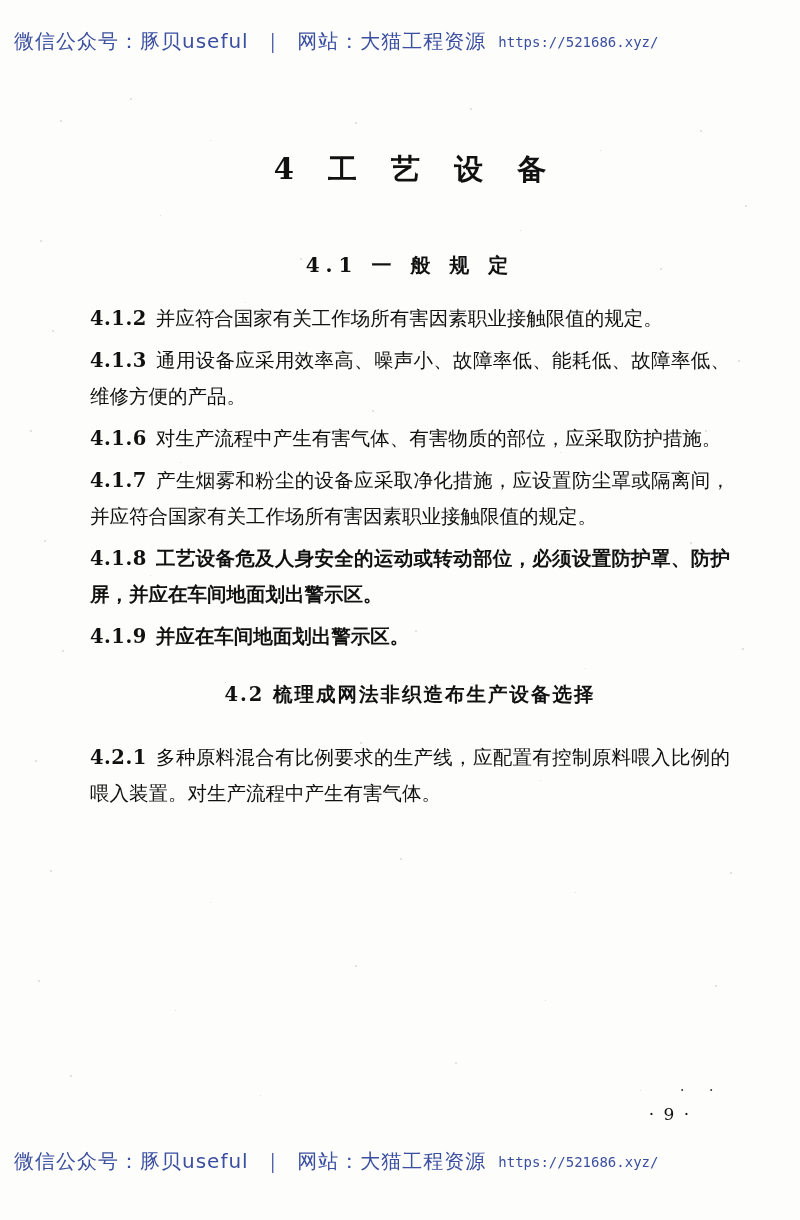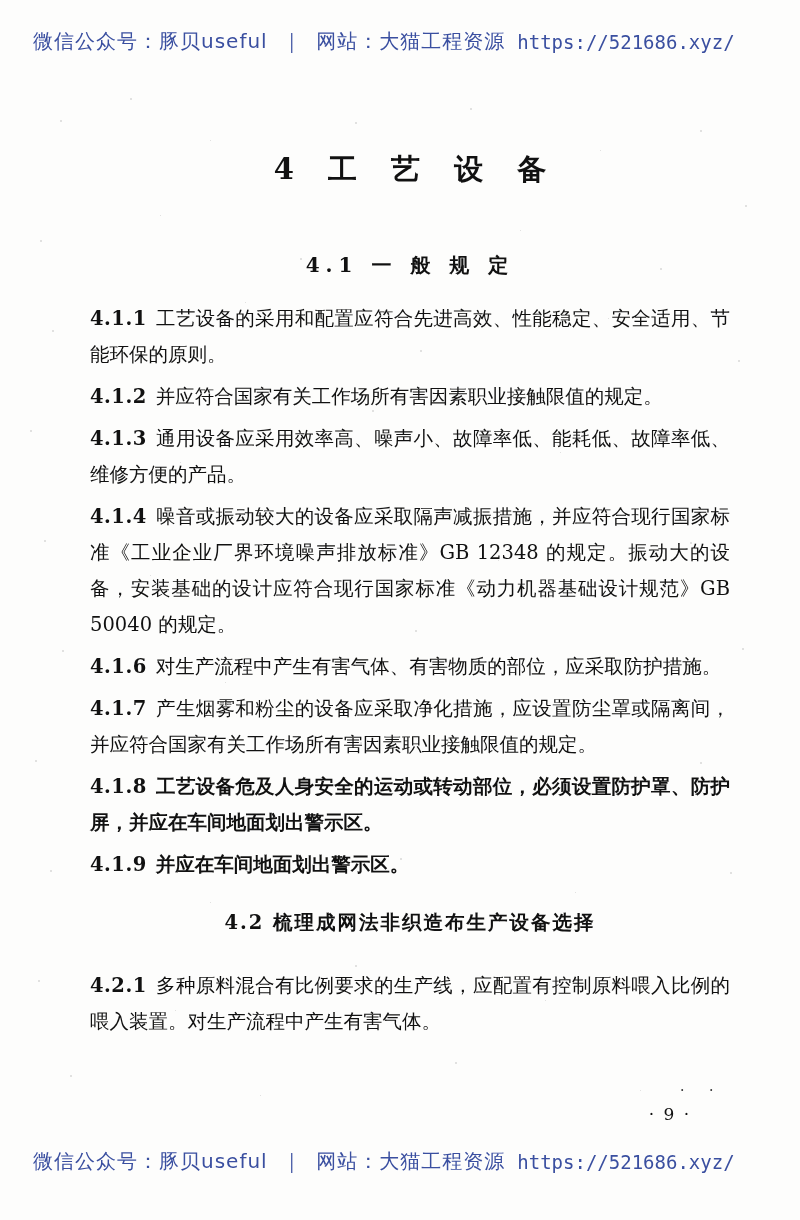--- a/index.html
+++ b/index.html
@@ -29,40 +29,40 @@
     border-radius: 50%;
     opacity: 0.55;
     pointer-events: none;
   }
 
   .watermark {
     position: absolute;
     left: 0;
     width: 800px;
     box-sizing: border-box;
-    padding: 0 33px;
+    padding: 0 14px;
     color: #3a4fa0;
     font-family: "DejaVu Sans", sans-serif;
     font-size: 20px;
     letter-spacing: 1px;
     white-space: nowrap;
     display: flex;
     align-items: center;
   }
   .watermark.top { top: 28px; }
   .watermark.bottom { top: 1148px; }
   .wm-sep {
     display: inline-block;
     margin: 0 14px;
     color: #3a4fa0;
     font-size: 20px;
   }
   .wm-url {
     font-family: "DejaVu Sans Mono", monospace;
-    font-size: 19px;
+    font-size: 14px;
     letter-spacing: 0;
   }
 
   .content {
     position: absolute;
     top: 150px;
     left: 90px;
     width: 640px;
   }
 
@@ -145,30 +145,24 @@
     <span class="wm-url" style="margin-left:12px;">https://521686.xyz/</span>
   </div>
 
   <div class="content">
 
     <h1 class="chapter-title">4  工 艺 设 备</h1>
 
     <h2 class="section-title">4.1   一 般 规 定</h2>
 
     <p class="clause">
-      <span class="num">4.1.1</span><span class="body">工艺设备的采用和配置应符合先进高效、性能稳定、安全适用、节能环保的原则。</span>
-    </p>
-    <p class="clause">
       <span class="num">4.1.2</span><span class="body">并应符合国家有关工作场所有害因素职业接触限值的规定。</span>
     </p>
     <p class="clause">
       <span class="num">4.1.3</span><span class="body">通用设备应采用效率高、噪声小、故障率低、能耗低、故障率低、维修方便的产品。</span>
-    </p>
-    <p class="clause">
-      <span class="num">4.1.4</span><span class="body">噪音或振动较大的设备应采取隔声减振措施，并应符合现行国家标准《工业企业厂界环境噪声排放标准》GB 12348 的规定。振动大的设备，安装基础的设计应符合现行国家标准《动力机器基础设计规范》GB 50040 的规定。</span>
     </p>
     <p class="clause">
       <span class="num">4.1.6</span><span class="body">对生产流程中产生有害气体、有害物质的部位，应采取防护措施。</span>
     </p>
     <p class="clause">
       <span class="num">4.1.7</span><span class="body">产生烟雾和粉尘的设备应采取净化措施，应设置防尘罩或隔离间，并应符合国家有关工作场所有害因素职业接触限值的规定。</span>
     </p>
     <p class="clause bold">
       <span class="num">4.1.8</span><span class="body">工艺设备危及人身安全的运动或转动部位，必须设置防护罩、防护屏，并应在车间地面划出警示区。</span>
     </p>

